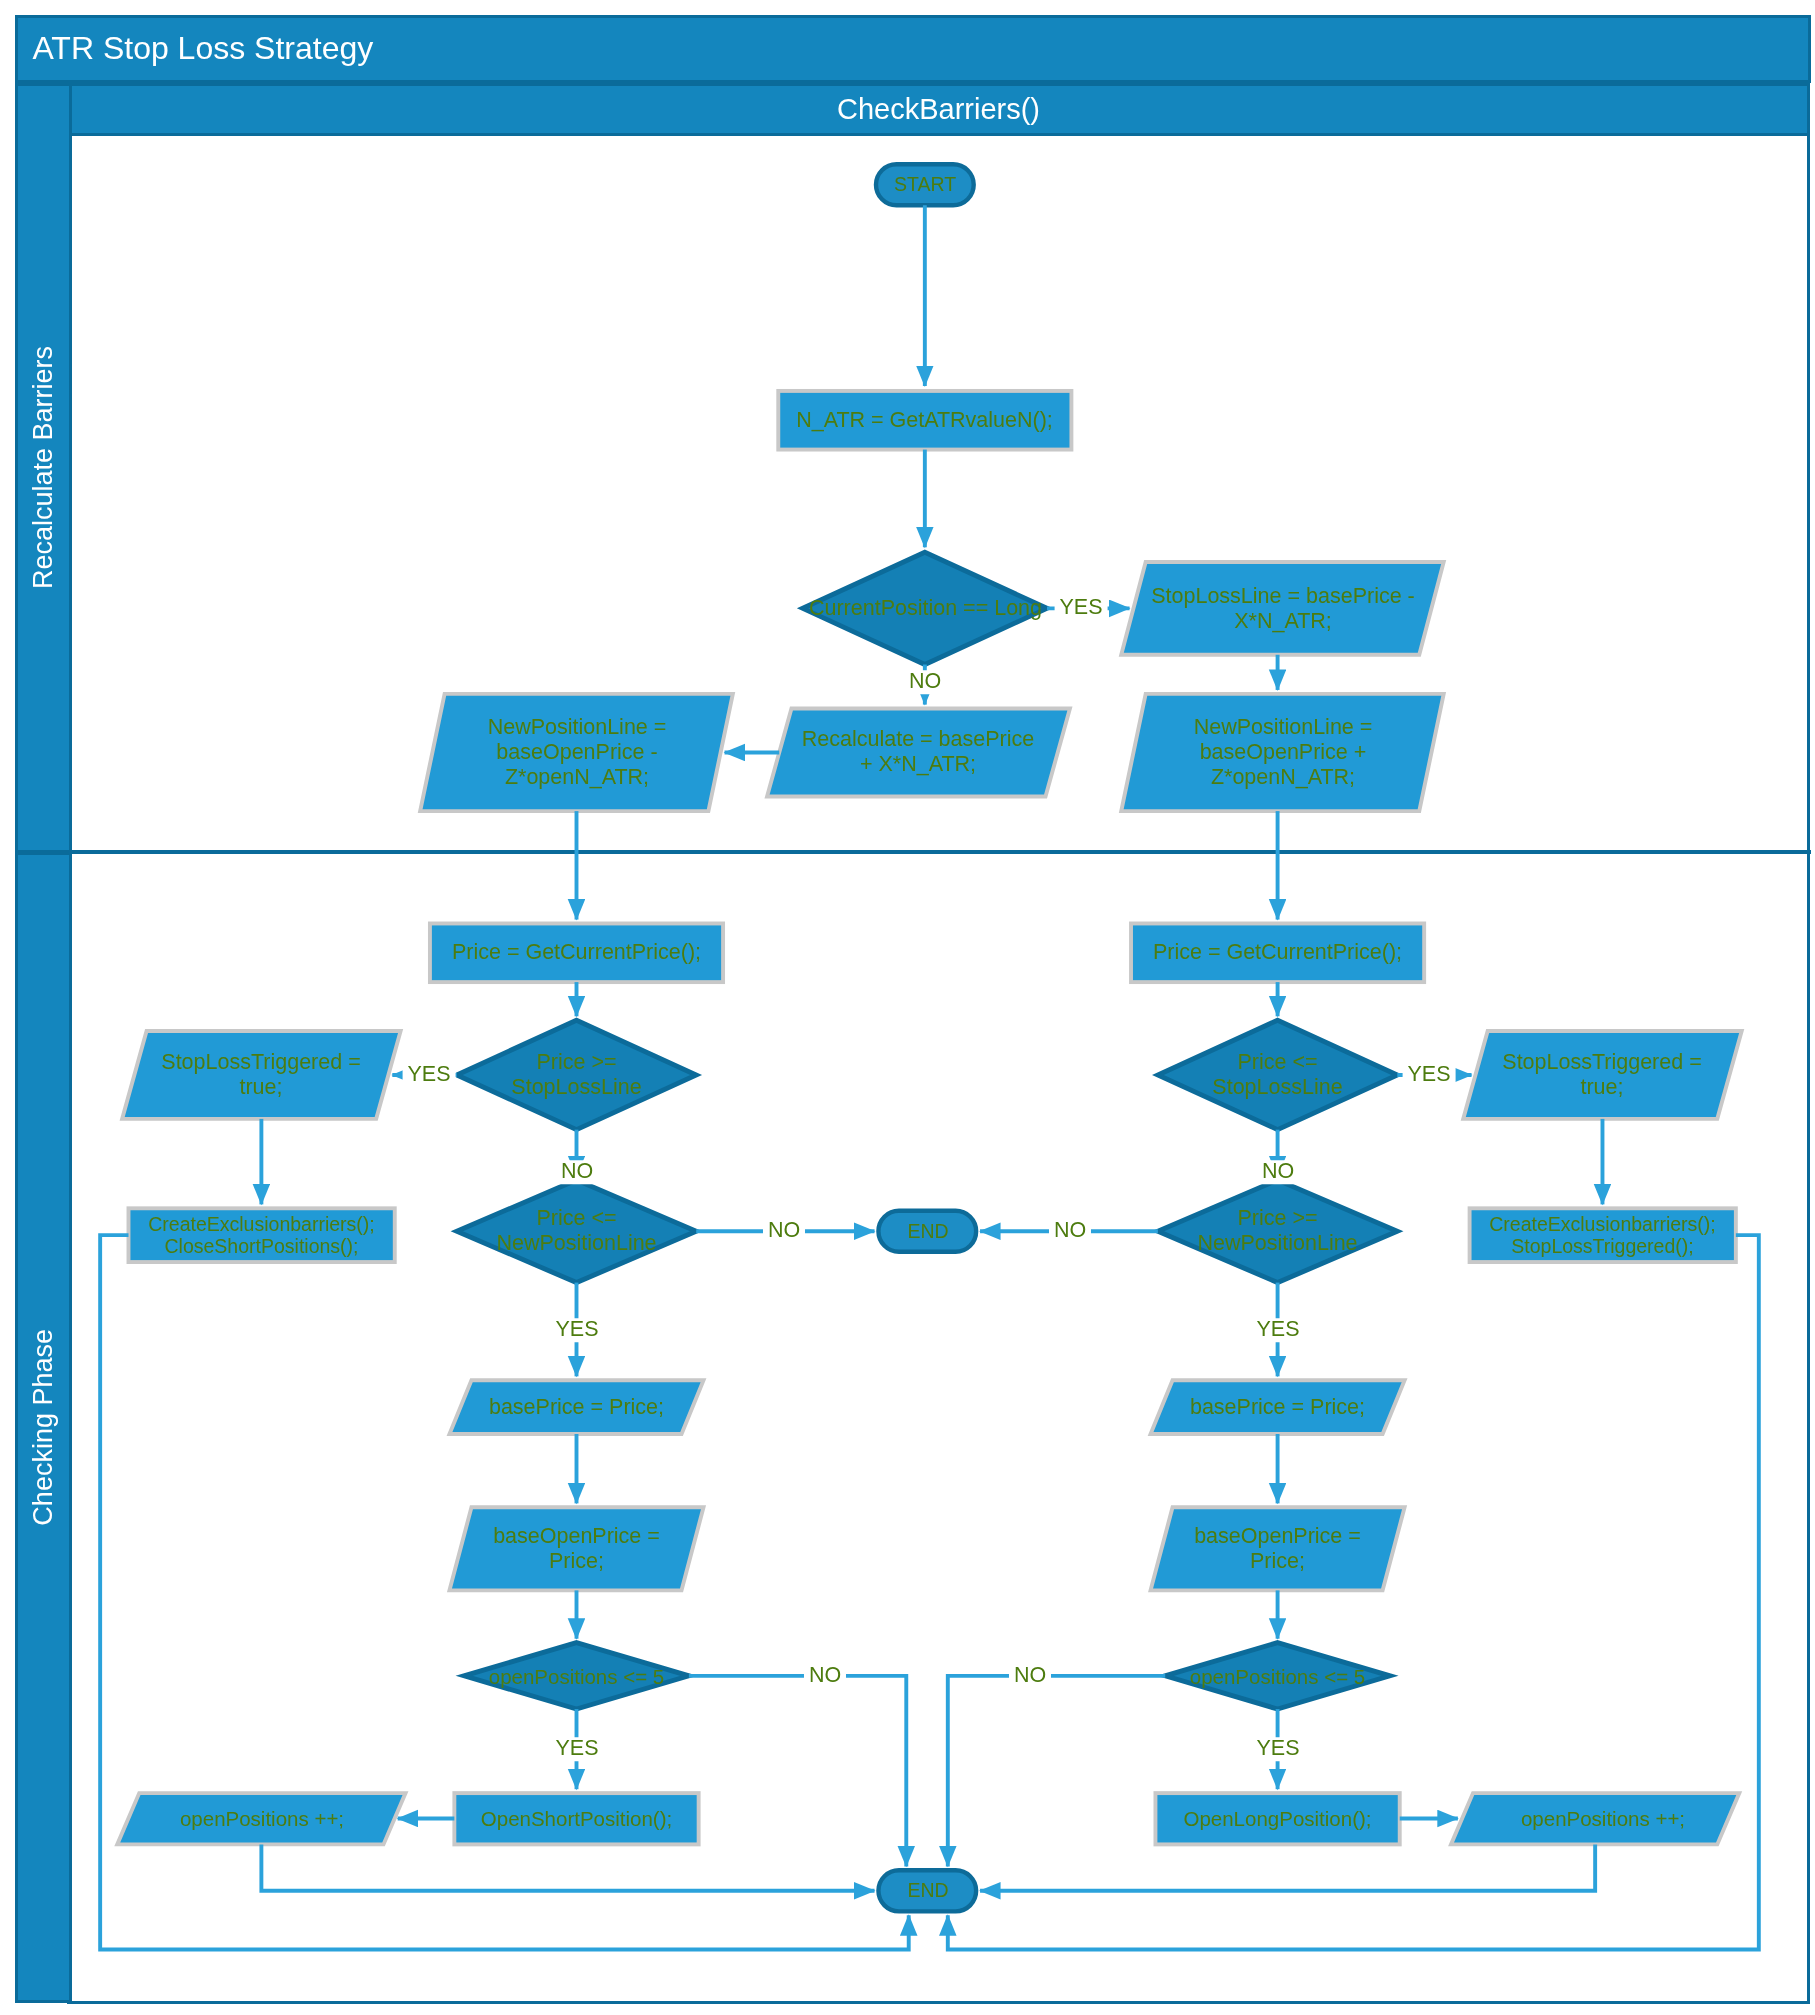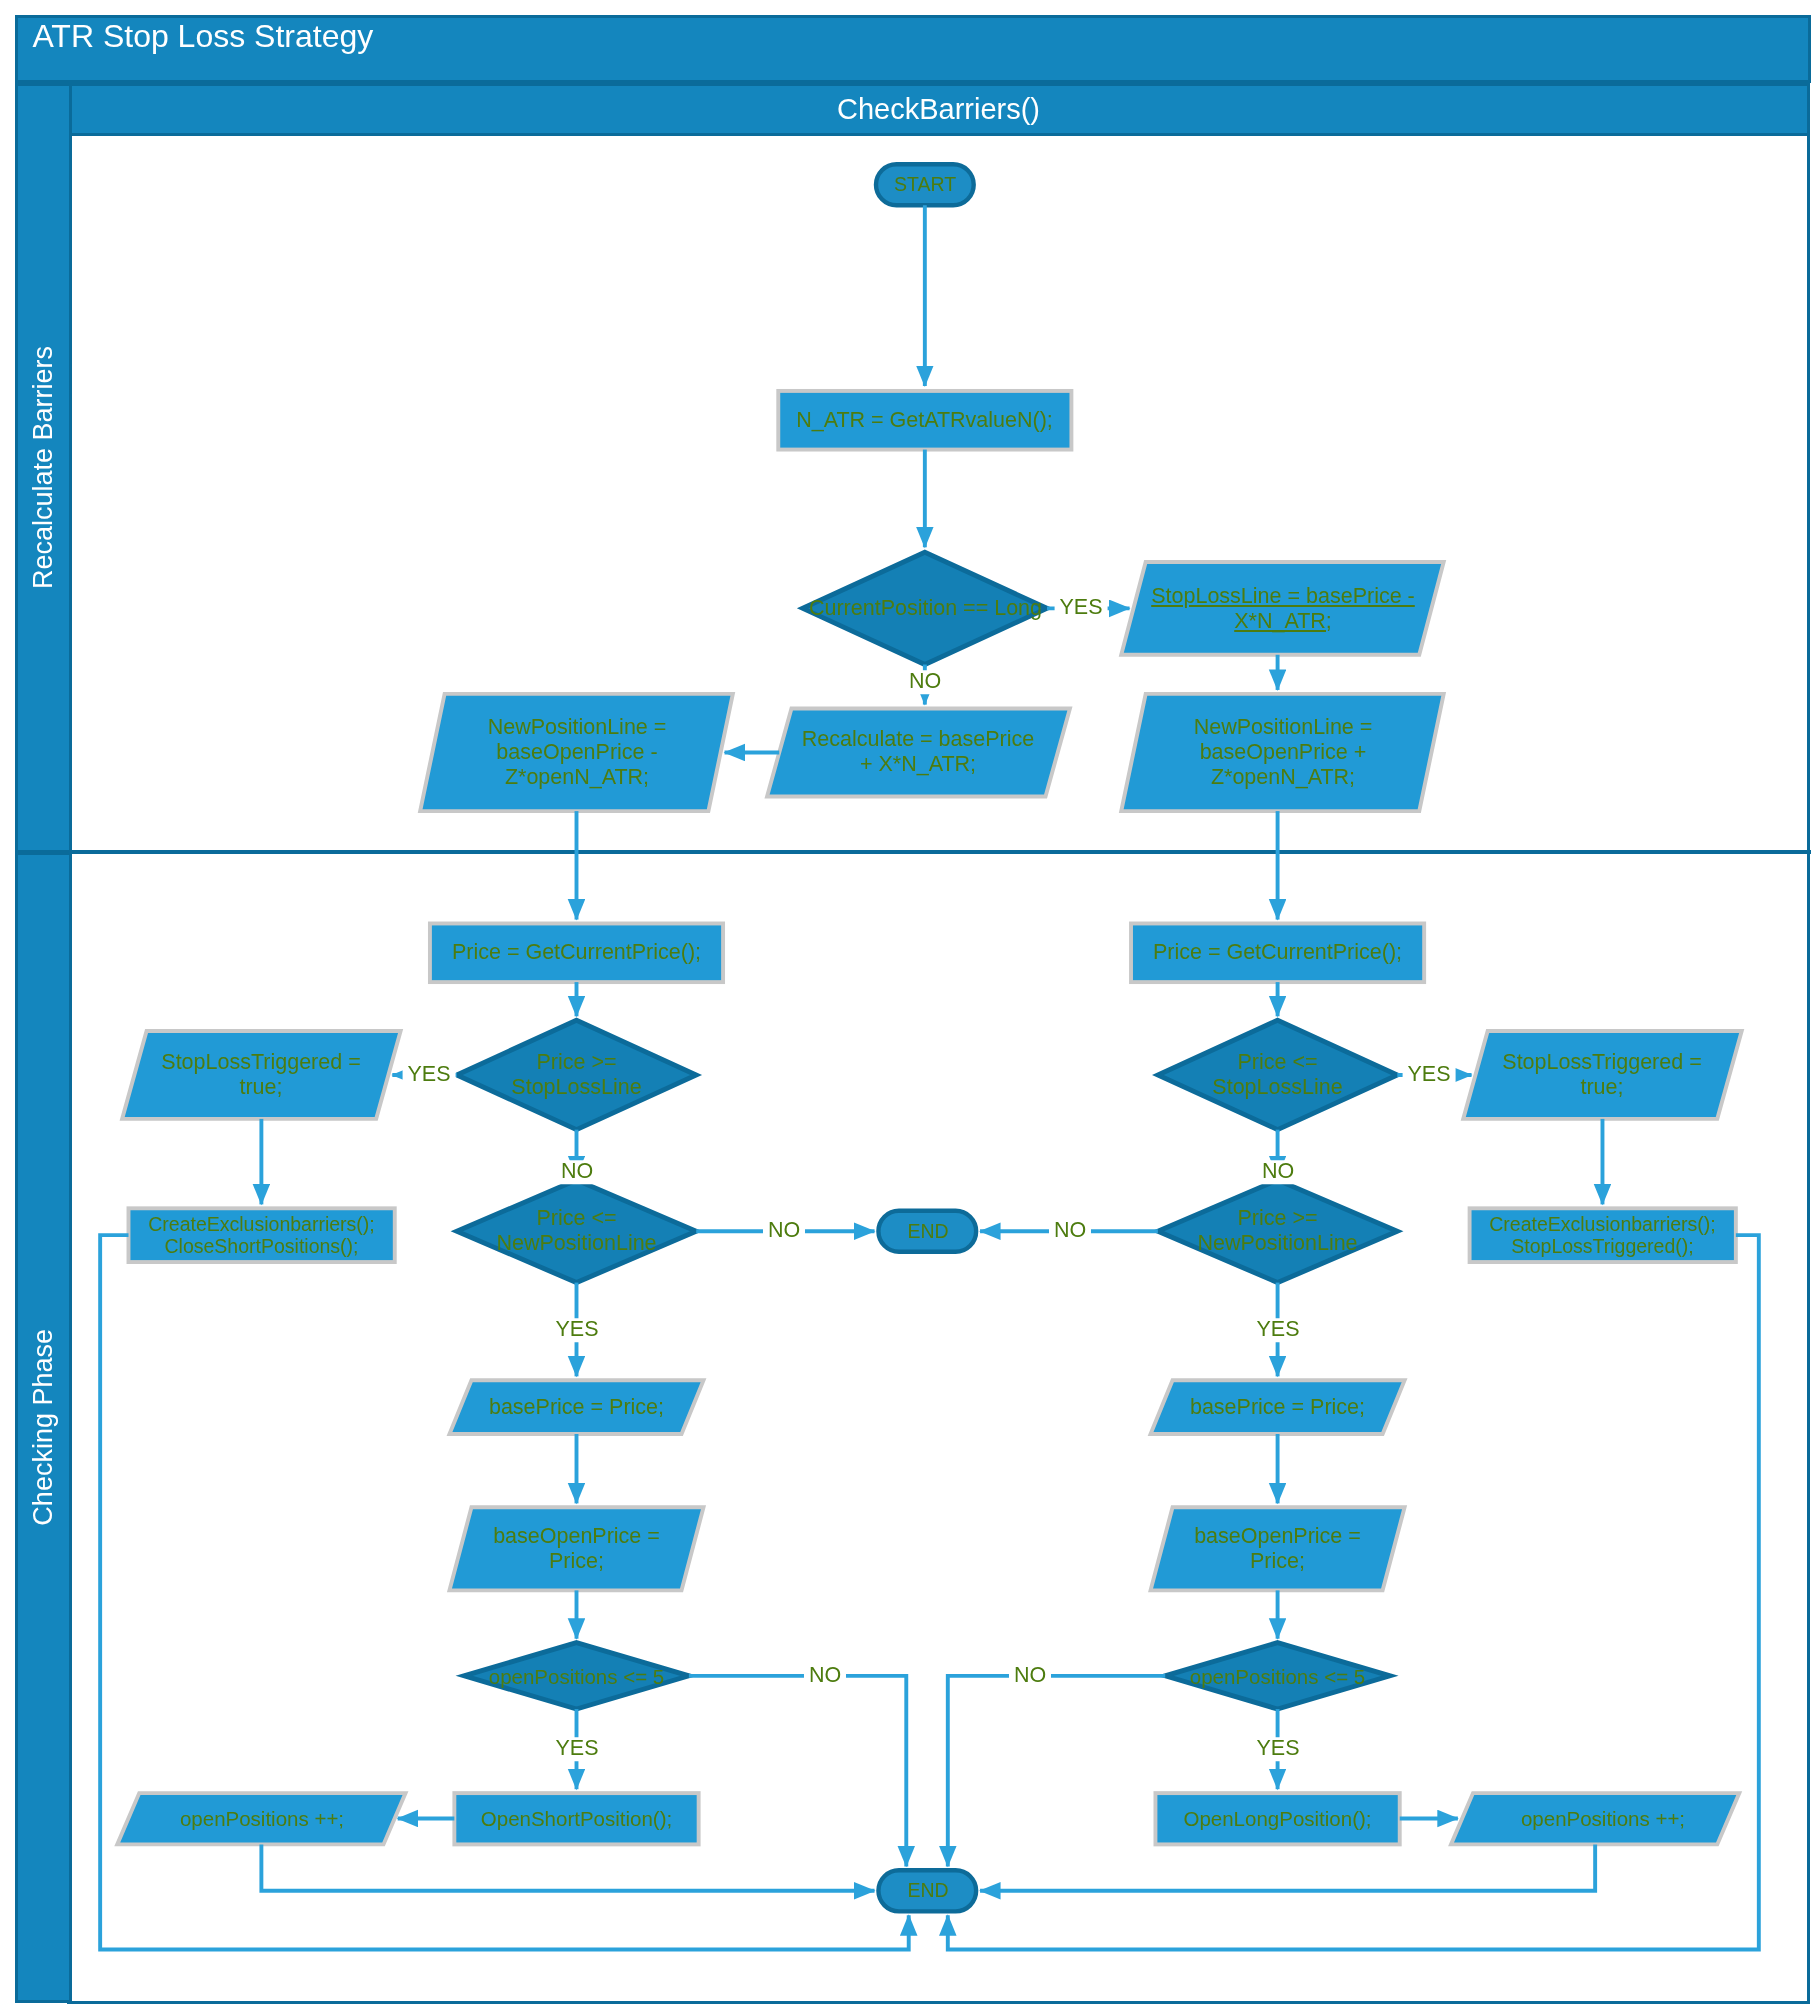--- a/index.html
+++ b/index.html
@@ -1,20 +1,20 @@
 <!DOCTYPE html>
 <html style="font-size:7.8px"><head>
 <meta charset="utf-8">
 <style>
   html,body { margin:0; padding:0; background:#ffffff; }
   body { width:1815px; height:2015px; font-family:"Liberation Sans", sans-serif; }
   .canvas { position:relative; width:1815px; height:2015px; background:#ffffff; overflow:hidden; }
 
   .bluebar { position:absolute; background:#1486BE; border:3.9px solid #0A6B9A; box-sizing:border-box; color:#ffffff; }
-  .title-bar { left:14.7px; top:14.7px; width:1796px; height:68px; display:flex; padding-left:14.7px; font-size:32px; z-index:2; }
+  .title-bar { left:14.7px; top:14.7px; width:1796px; height:68px; display:flex; align-items:center; padding-left:14.7px; font-size:32px; z-index:2; }
   .fn-bar { left:67px; top:83px; width:1743px; height:53px; display:flex; align-items:center; justify-content:center; font-size:29px; z-index:2; }
   .flow-area { position:absolute; left:67px; top:83px; width:1743px; height:1921px; background:#ffffff; border:3.9px solid #0A6B9A; box-sizing:border-box; z-index:0; }
   .lane-cell { position:absolute; left:14.7px; width:57px; background:#1486BE; border:3.9px solid #0A6B9A; box-sizing:border-box; display:flex; align-items:center; justify-content:center; z-index:2; }
   .cell-1 { top:83px; height:770px; }
   .cell-2 { top:852px; height:1151px; }
   .lane-label { color:#ffffff; font-size:27px; writing-mode:vertical-rl; transform:rotate(180deg); white-space:nowrap; }
   .divider { position:absolute; left:14.7px; top:850px; width:1796px; height:4.4px; background:#0A6B9A; z-index:1; }
 
   svg.flow { position:absolute; left:0; top:0; width:1815px; height:2015px; z-index:3; }
   .proc { fill:#219AD6; stroke:#C8C8C8; stroke-width:8; }
@@ -122,21 +122,21 @@
     <path class="edge" marker-end="url(#ah)" d="M2865 3722 H2984"></path>
     <path class="edge" marker-end="url(#ah)" d="M3265 3775 V3870 H2006"></path>
     <path class="edge" marker-end="url(#ah)" d="M2385 3430 H1940 V3820"></path>
     <path class="edge" marker-end="url(#ah)" d="M263 2528 H205 V3990 H1860 V3920"></path>
     <path class="edge" marker-end="url(#ah)" d="M3553 2528 H3600 V3990 H1940 V3920"></path>
   </svg>
 
   <div class="nt small" style="left:876px;top:164px;width:98px;height:41px;">START</div>
   <div class="nt" style="left:778px;top:391px;width:293px;height:59px;">N_ATR = GetATRvalueN();</div>
   <div class="nt" style="left:808px;top:562px;width:235px;height:93px;">CurrentPosition == Long</div>
-  <div class="nt" style="left:1146px;top:567px;width:274px;height:83px;text-decoration:underline;">StopLossLine = basePrice - X*N_ATR;</div>
+  <div class="nt" style="left:1146px;top:567px;width:274px;height:83px;">StopLossLine = basePrice - X*N_ATR;</div>
   <div class="nt" style="left:1146px;top:699px;width:274px;height:107px;">NewPositionLine = baseOpenPrice + Z*openN_ATR;</div>
   <div class="nt" style="left:796px;top:713px;width:244px;height:78px;">Recalculate = basePrice + X*N_ATR;</div>
   <div class="nt" style="left:445px;top:699px;width:264px;height:107px;">NewPositionLine = baseOpenPrice - Z*openN_ATR;</div>
   <div class="nt" style="left:430px;top:923px;width:293px;height:59px;">Price = GetCurrentPrice();</div>
   <div class="nt" style="left:1131px;top:923px;width:293px;height:59px;">Price = GetCurrentPrice();</div>
   <div class="nt" style="left:469px;top:1031px;width:215px;height:88px;">Price &gt;= StopLossLine</div>
   <div class="nt" style="left:1170px;top:1031px;width:215px;height:88px;">Price &lt;= StopLossLine</div>
   <div class="nt" style="left:139px;top:1036px;width:244px;height:78px;">StopLossTriggered = true;</div>
   <div class="nt" style="left:1480px;top:1036px;width:244px;height:78px;">StopLossTriggered = true;</div>
   <div class="nt small" style="left:131px;top:1208px;width:261px;height:54px;">CreateExclusionbarriers(); CloseShortPositions();</div>

